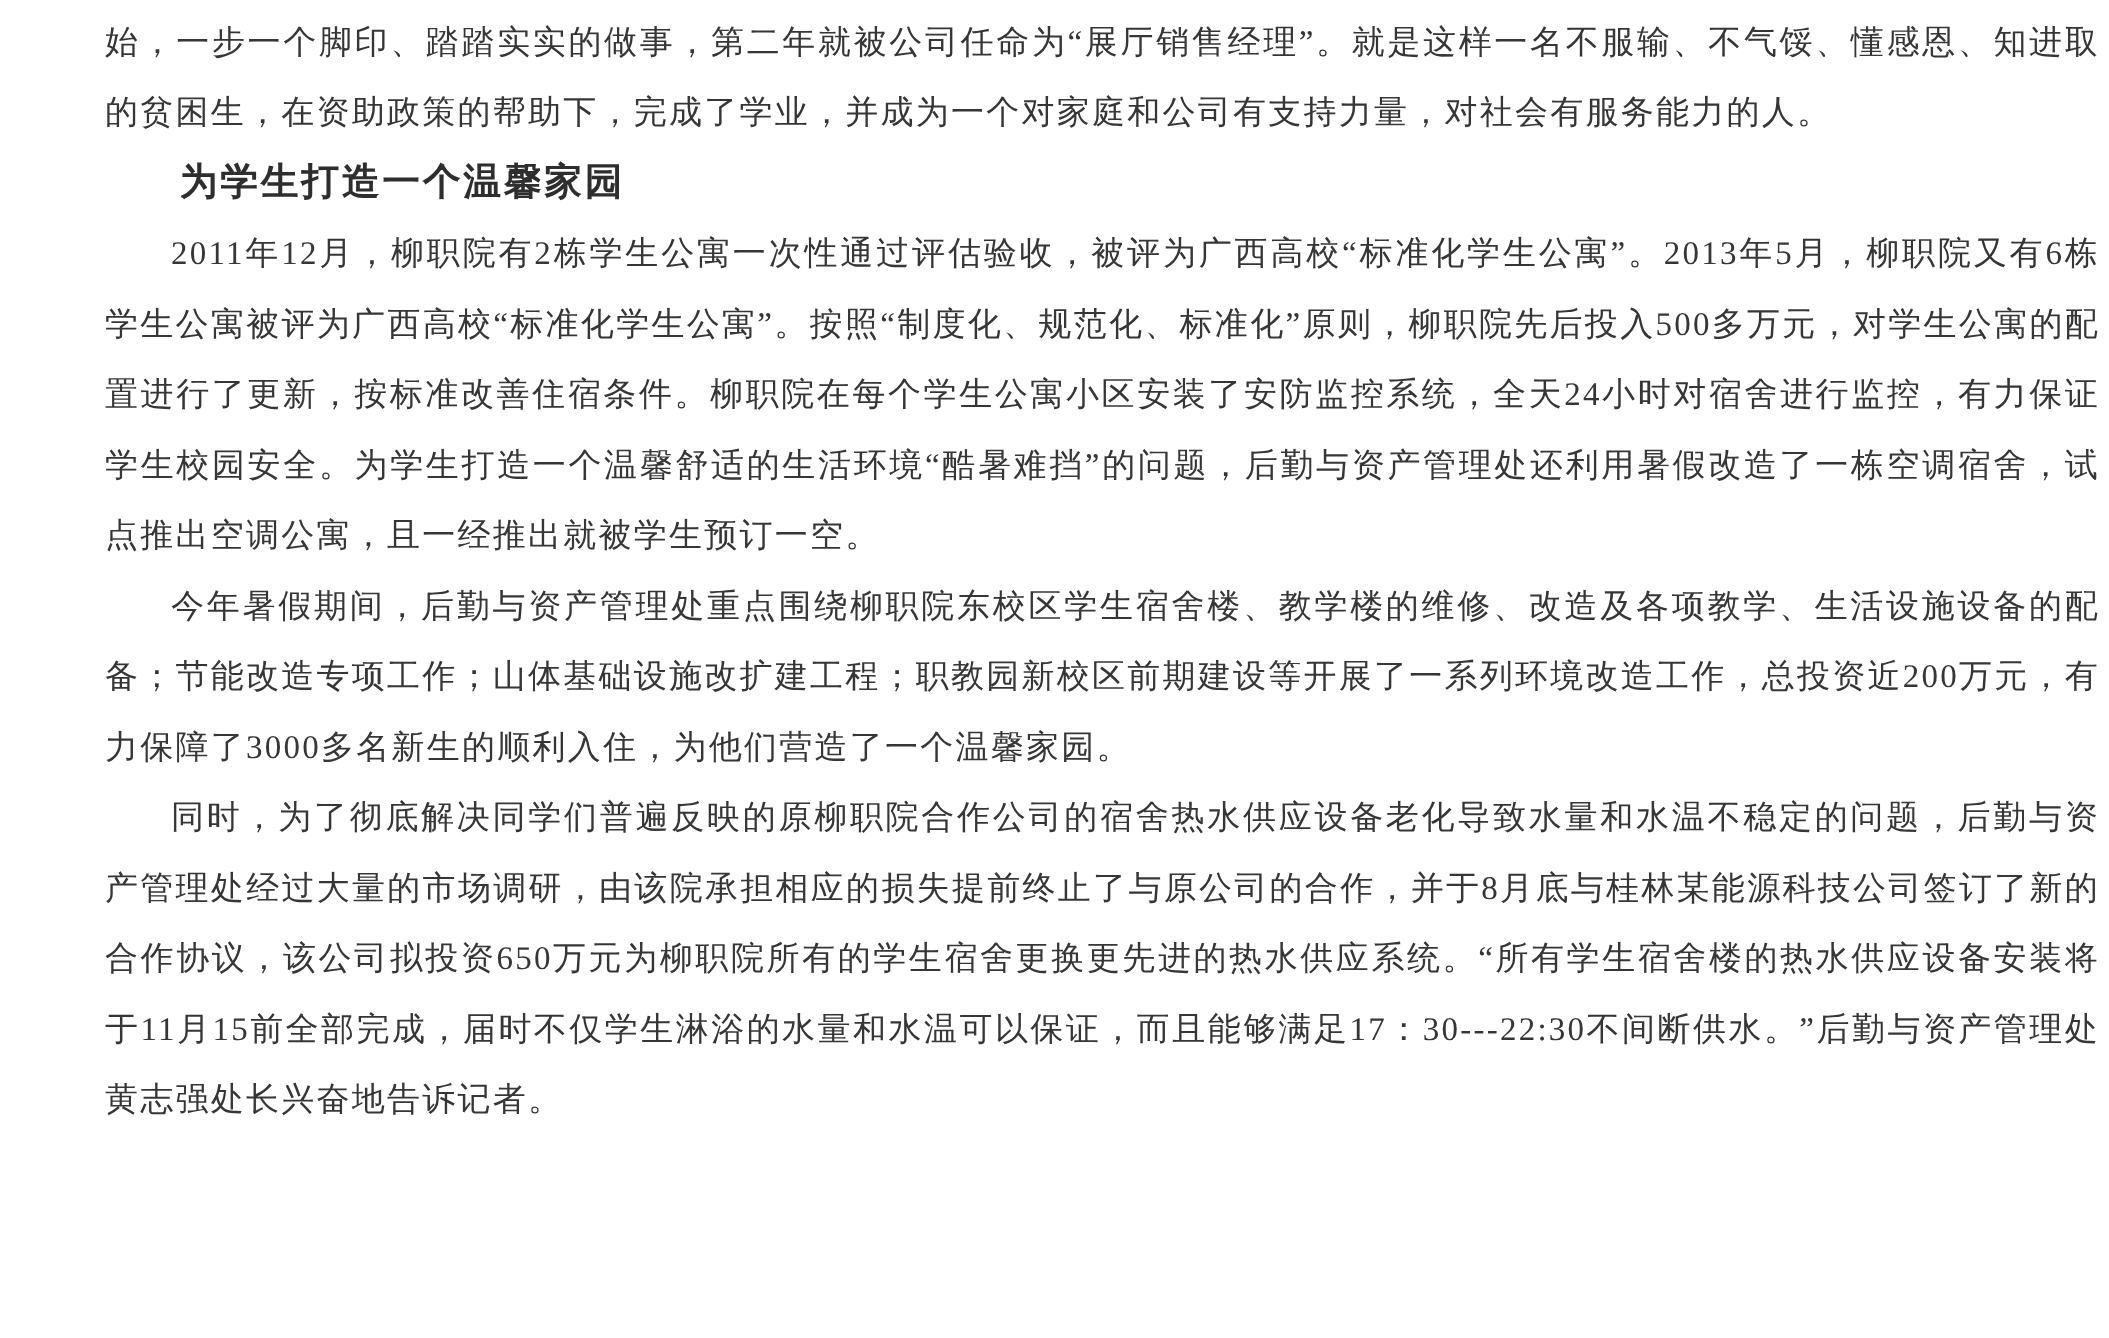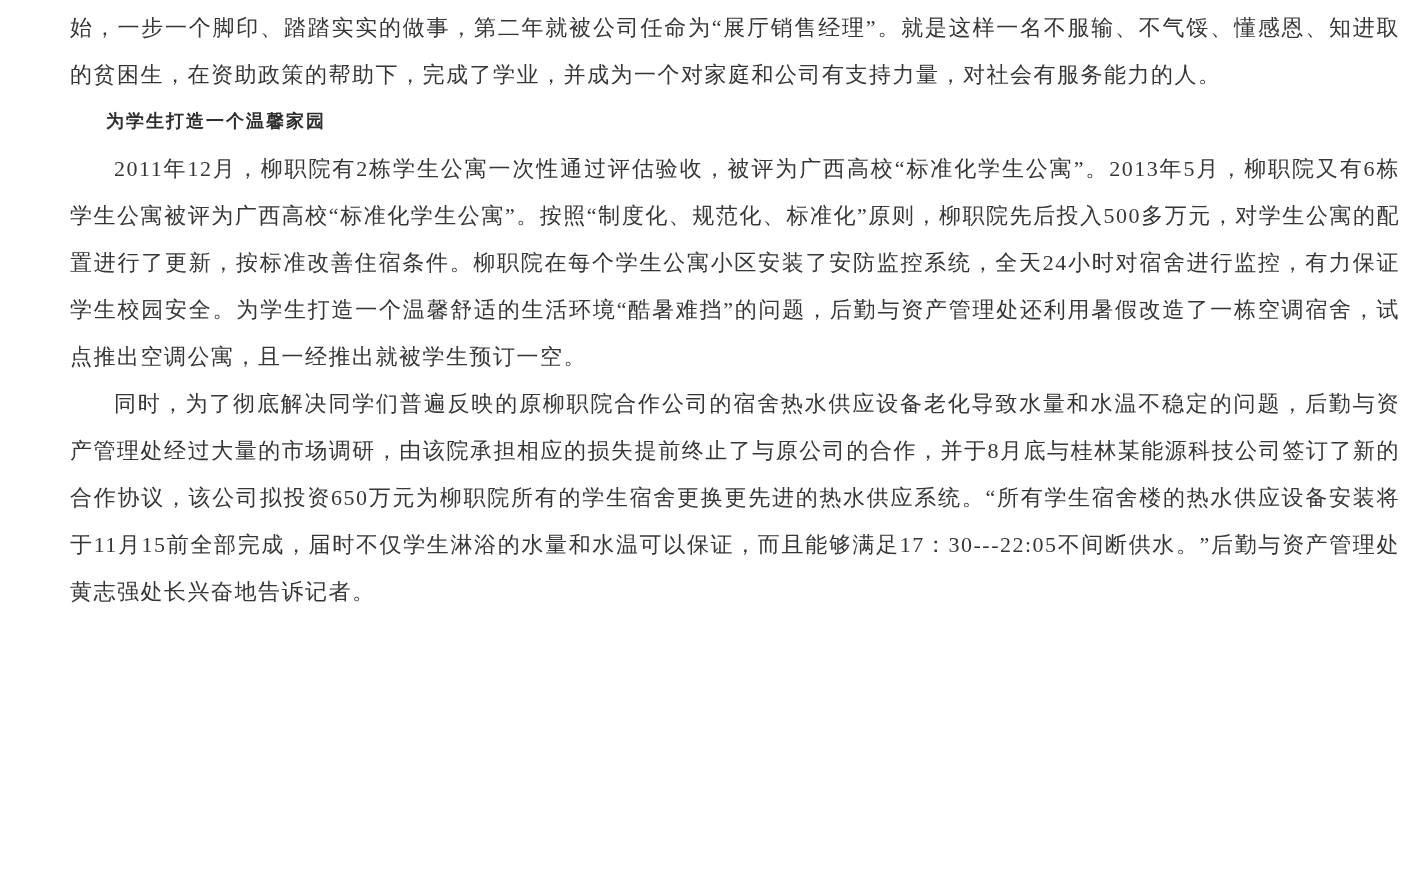--- a/index.html
+++ b/index.html
@@ -37,21 +37,21 @@
   }
   .para {
     margin: 0;
     text-indent: 2em;
   }
   .para.no-indent {
     text-indent: 0;
   }
   .heading {
     margin: 0;
-    font-size: 18px;
+    font-size: 25px;
     line-height: 47px;
     font-weight: bold;
     text-indent: 2em;
     color: #2e2e2e;
     letter-spacing: 2px;
   }
   .right-stripe {
     position: absolute;
     top: 0;
     right: 0;
@@ -80,21 +80,22 @@
 <div class="page">
 
   <article class="content">
     <p class="para no-indent">始，一步一个脚印、踏踏实实的做事，第二年就被公司任命为“展厅销售经理”。就是这样一名不服输、不气馁、懂感恩、知进取的贫困生，在资助政策的帮助下，完成了学业，并成为一个对家庭和公司有支持力量，对社会有服务能力的人。</p>
 
     <h3 class="heading">为学生打造一个温馨家园</h3>
 
 
     <p class="para">2011年12月，柳职院有2栋学生公寓一次性通过评估验收，被评为广西高校“标准化学生公寓”。2013年5月，柳职院又有6栋学生公寓被评为广西高校“标准化学生公寓”。按照“制度化、规范化、标准化”原则，柳职院先后投入500多万元，对学生公寓的配置进行了更新，按标准改善住宿条件。柳职院在每个学生公寓小区安装了安防监控系统，全天24小时对宿舍进行监控，有力保证学生校园安全。为学生打造一个温馨舒适的生活环境“酷暑难挡”的问题，后勤与资产管理处还利用暑假改造了一栋空调宿舍，试点推出空调公寓，且一经推出就被学生预订一空。</p>
 
+    <p class="para">今年暑假期间，后勤与资产管理处重点围绕柳职院东校区学生宿舍楼、教学楼的维修、改造及各项教学、生活设施设备的配备；节能改造专项工作；山体基础设施改扩建工程；职教园新校区前期建设等开展了一系列环境改造工作，总投资近200万元，有力保障了3000多名新生的顺利入住，为他们营造了一个温馨家园。</p>
 
-    <p class="para">同时，为了彻底解决同学们普遍反映的原柳职院合作公司的宿舍热水供应设备老化导致水量和水温不稳定的问题，后勤与资产管理处经过大量的市场调研，由该院承担相应的损失提前终止了与原公司的合作，并于8月底与桂林某能源科技公司签订了新的合作协议，该公司拟投资650万元为柳职院所有的学生宿舍更换更先进的热水供应系统。“所有学生宿舍楼的热水供应设备安装将于11月15前全部完成，届时不仅学生淋浴的水量和水温可以保证，而且能够满足17：30---22:05不间断供水。”后勤与资产管理处黄志强处长兴奋地告诉记者。</p>
+    <p class="para">同时，为了彻底解决同学们普遍反映的原柳职院合作公司的宿舍热水供应设备老化导致水量和水温不稳定的问题，后勤与资产管理处经过大量的市场调研，由该院承担相应的损失提前终止了与原公司的合作，并于8月底与桂林某能源科技公司签订了新的合作协议，该公司拟投资650万元为柳职院所有的学生宿舍更换更先进的热水供应系统。“所有学生宿舍楼的热水供应设备安装将于11月15前全部完成，届时不仅学生淋浴的水量和水温可以保证，而且能够满足17：30---22:30不间断供水。”后勤与资产管理处黄志强处长兴奋地告诉记者。</p>
   </article>
 
   <div class="right-stripe"></div>
 
   <div class="scroll-widget"></div>
 
 </div>
 
 </body></html>

